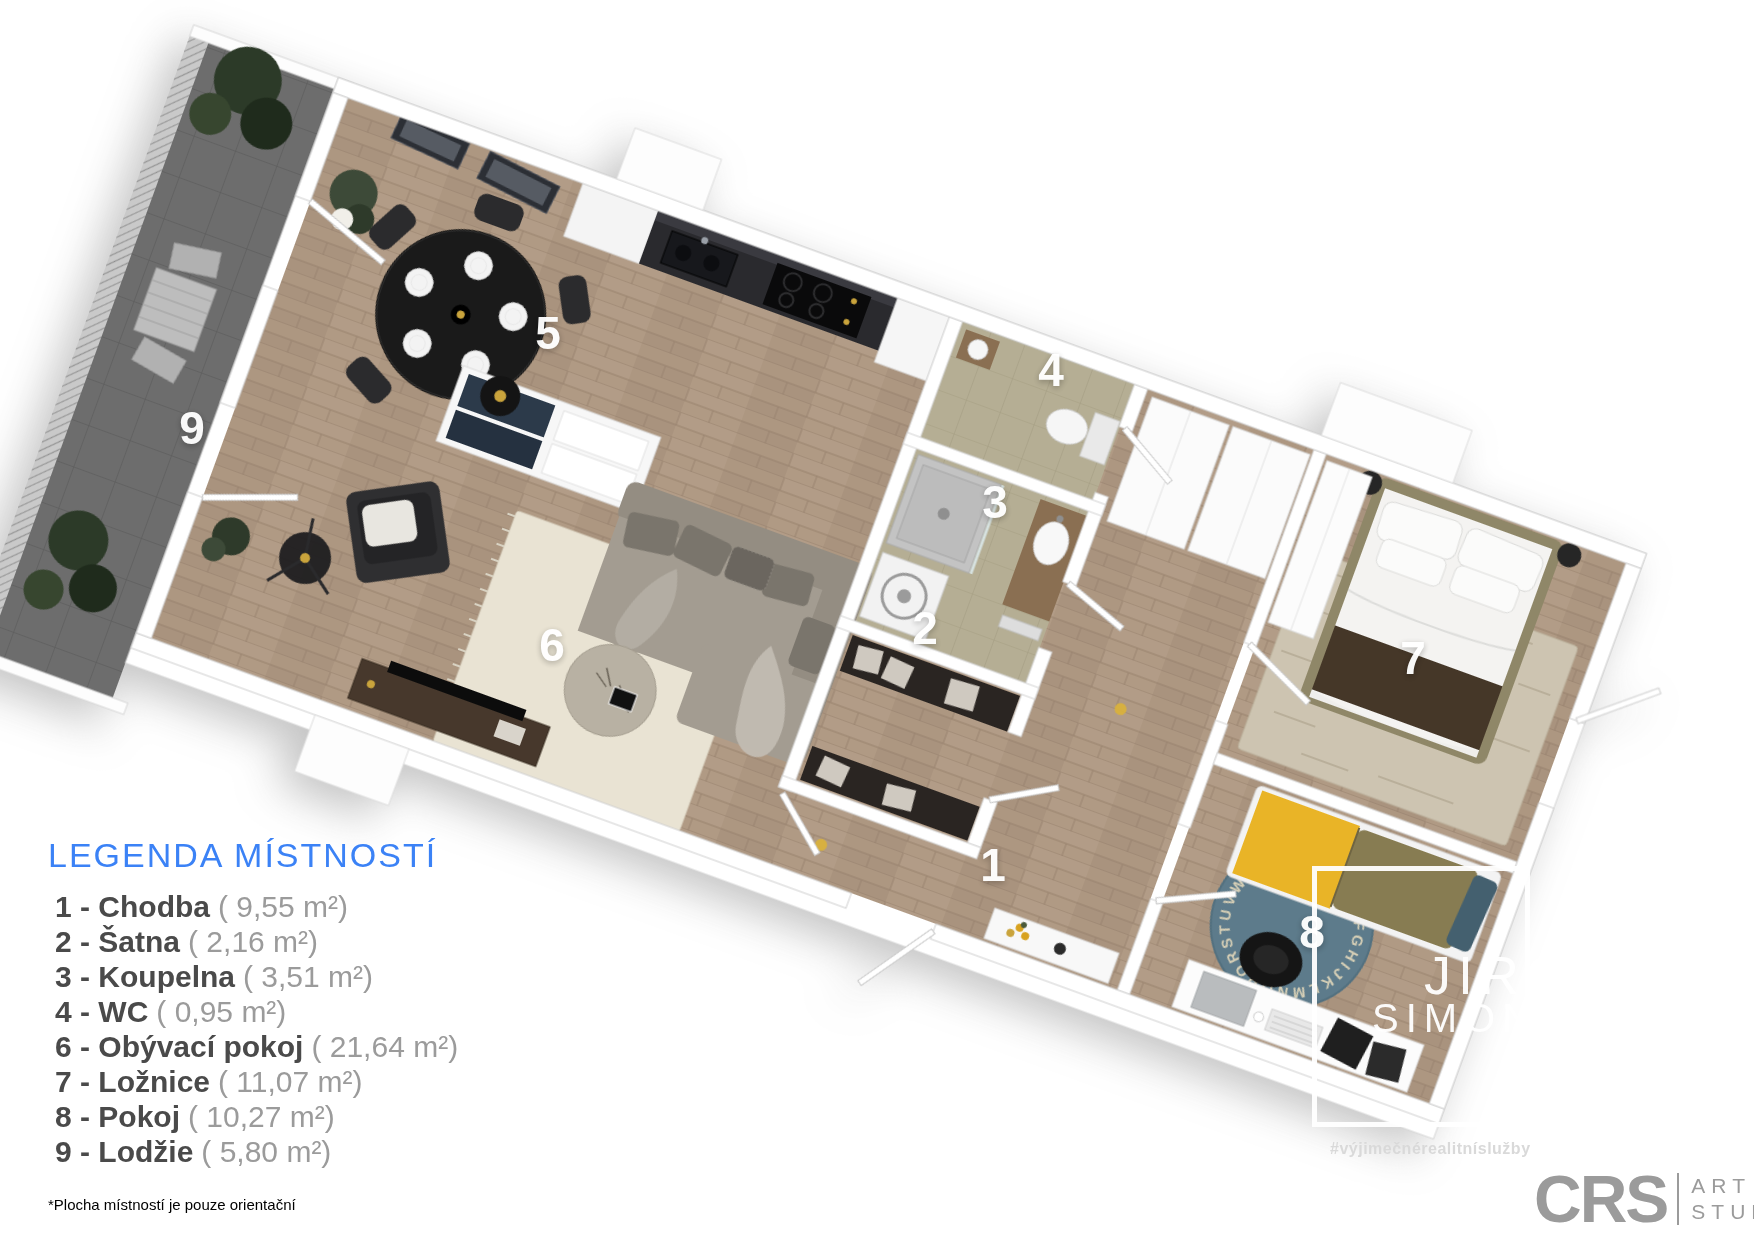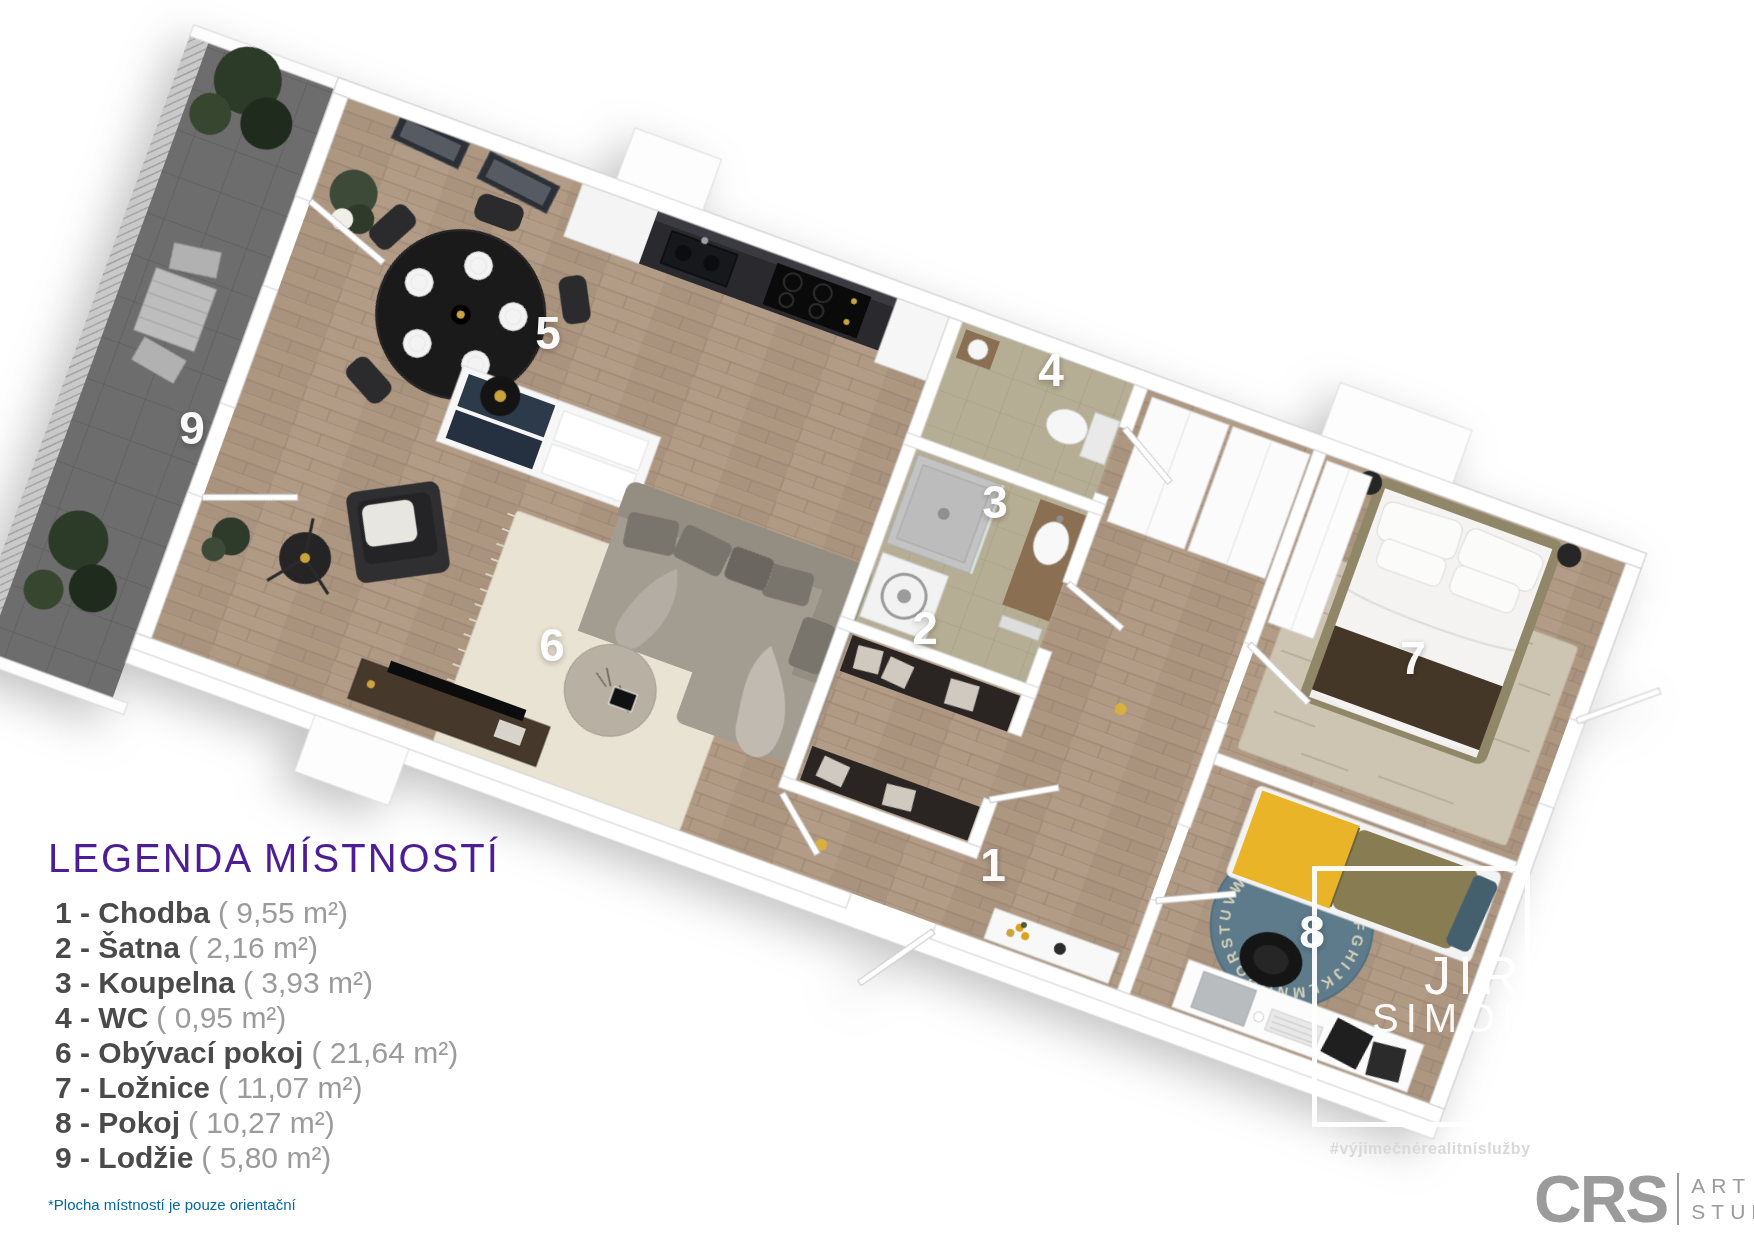--- a/index.html
+++ b/index.html
@@ -7,24 +7,24 @@
           font-family:"Liberation Sans", sans-serif;}
   svg{position:absolute;left:0;top:0;}
   .plan-shadow{filter:drop-shadow(-12px 18px 22px rgba(90,90,90,0.35));}
 
   
   .room-num{position:absolute;transform:translate(-50%,-50%);color:#ffffff;opacity:.96;
             font-size:46px;font-weight:bold;text-shadow:0 2px 6px rgba(0,0,0,0.28);}
 
   
   .legend{position:absolute;left:48px;top:836px;color:#8c8c8c;}
-  .legend-title{font-size:40px;letter-spacing:2px;color:#4c1d95;margin:0 0 14px 0;font-weight:400;}
+  .legend-title{font-size:34px;letter-spacing:2px;color:#3b82f6;margin:0 0 14px 0;font-weight:400;}
   .legend-item{padding-left:7px;font-size:30px;line-height:35px;color:#9b9b9b;white-space:nowrap;}
   .legend-item b{color:#4a4a4a;font-weight:bold;margin-right:8px;}
-  .legend-footnote{position:absolute;left:48px;top:1196px;font-size:15px;color:#0369a1;}
+  .legend-footnote{position:absolute;left:48px;top:1196px;font-size:15px;color:#000000;}
 
   
   .wm-box{position:absolute;left:1312px;top:866px;width:208px;height:251px;
           border:5px solid rgba(255,255,255,0.95);}
   .wm-line{position:absolute;color:rgba(255,255,255,0.95);font-weight:400;letter-spacing:7px;}
   .wm-l1{left:1386px;top:944px;font-size:54px;margin-left:38px;}
   .wm-l2{left:1372px;top:996px;font-size:40px;}
   .wm-bar{position:absolute;left:1597px;top:928px;width:3px;height:192px;background:rgba(255,255,255,0.85);}
   .wm-cz{left:1610px;top:996px;font-size:54px;color:rgba(255,255,255,0.55);}
   .hashtag{position:absolute;left:1330px;top:1140px;font-size:16px;font-weight:bold;
@@ -386,21 +386,21 @@
 <div class="room-num" style="left:548px;top:333px">5</div>
 <div class="room-num" style="left:552px;top:645px">6</div>
 <div class="room-num" style="left:1413px;top:658px">7</div>
 <div class="room-num" style="left:1312px;top:932px">8</div>
 <div class="room-num" style="left:192px;top:428px">9</div>
 
 <div class="legend">
   <div class="legend-title">LEGENDA MÍSTNOSTÍ</div>
   <div class="legend-item"><b>1 - Chodba</b><span>( 9,55 m²)</span></div>
   <div class="legend-item"><b>2 - Šatna</b><span>( 2,16 m²)</span></div>
-  <div class="legend-item"><b>3 - Koupelna</b><span>( 3,93 m²)</span></div>
+  <div class="legend-item"><b>3 - Koupelna</b><span>( 3,51 m²)</span></div>
   <div class="legend-item"><b>4 - WC</b><span>( 0,95 m²)</span></div>
   <div class="legend-item"><b>6 - Obývací pokoj</b><span>( 21,64 m²)</span></div>
   <div class="legend-item"><b>7 - Ložnice</b><span>( 11,07 m²)</span></div>
   <div class="legend-item"><b>8 - Pokoj</b><span>( 10,27 m²)</span></div>
   <div class="legend-item"><b>9 - Lodžie</b><span>( 5,80 m²)</span></div>
 </div>
 <div class="legend-footnote">*Plocha místností je pouze orientační</div>
 
 <div class="wm-box"></div>
 <div class="wm-line wm-l1">JIRO</div>

